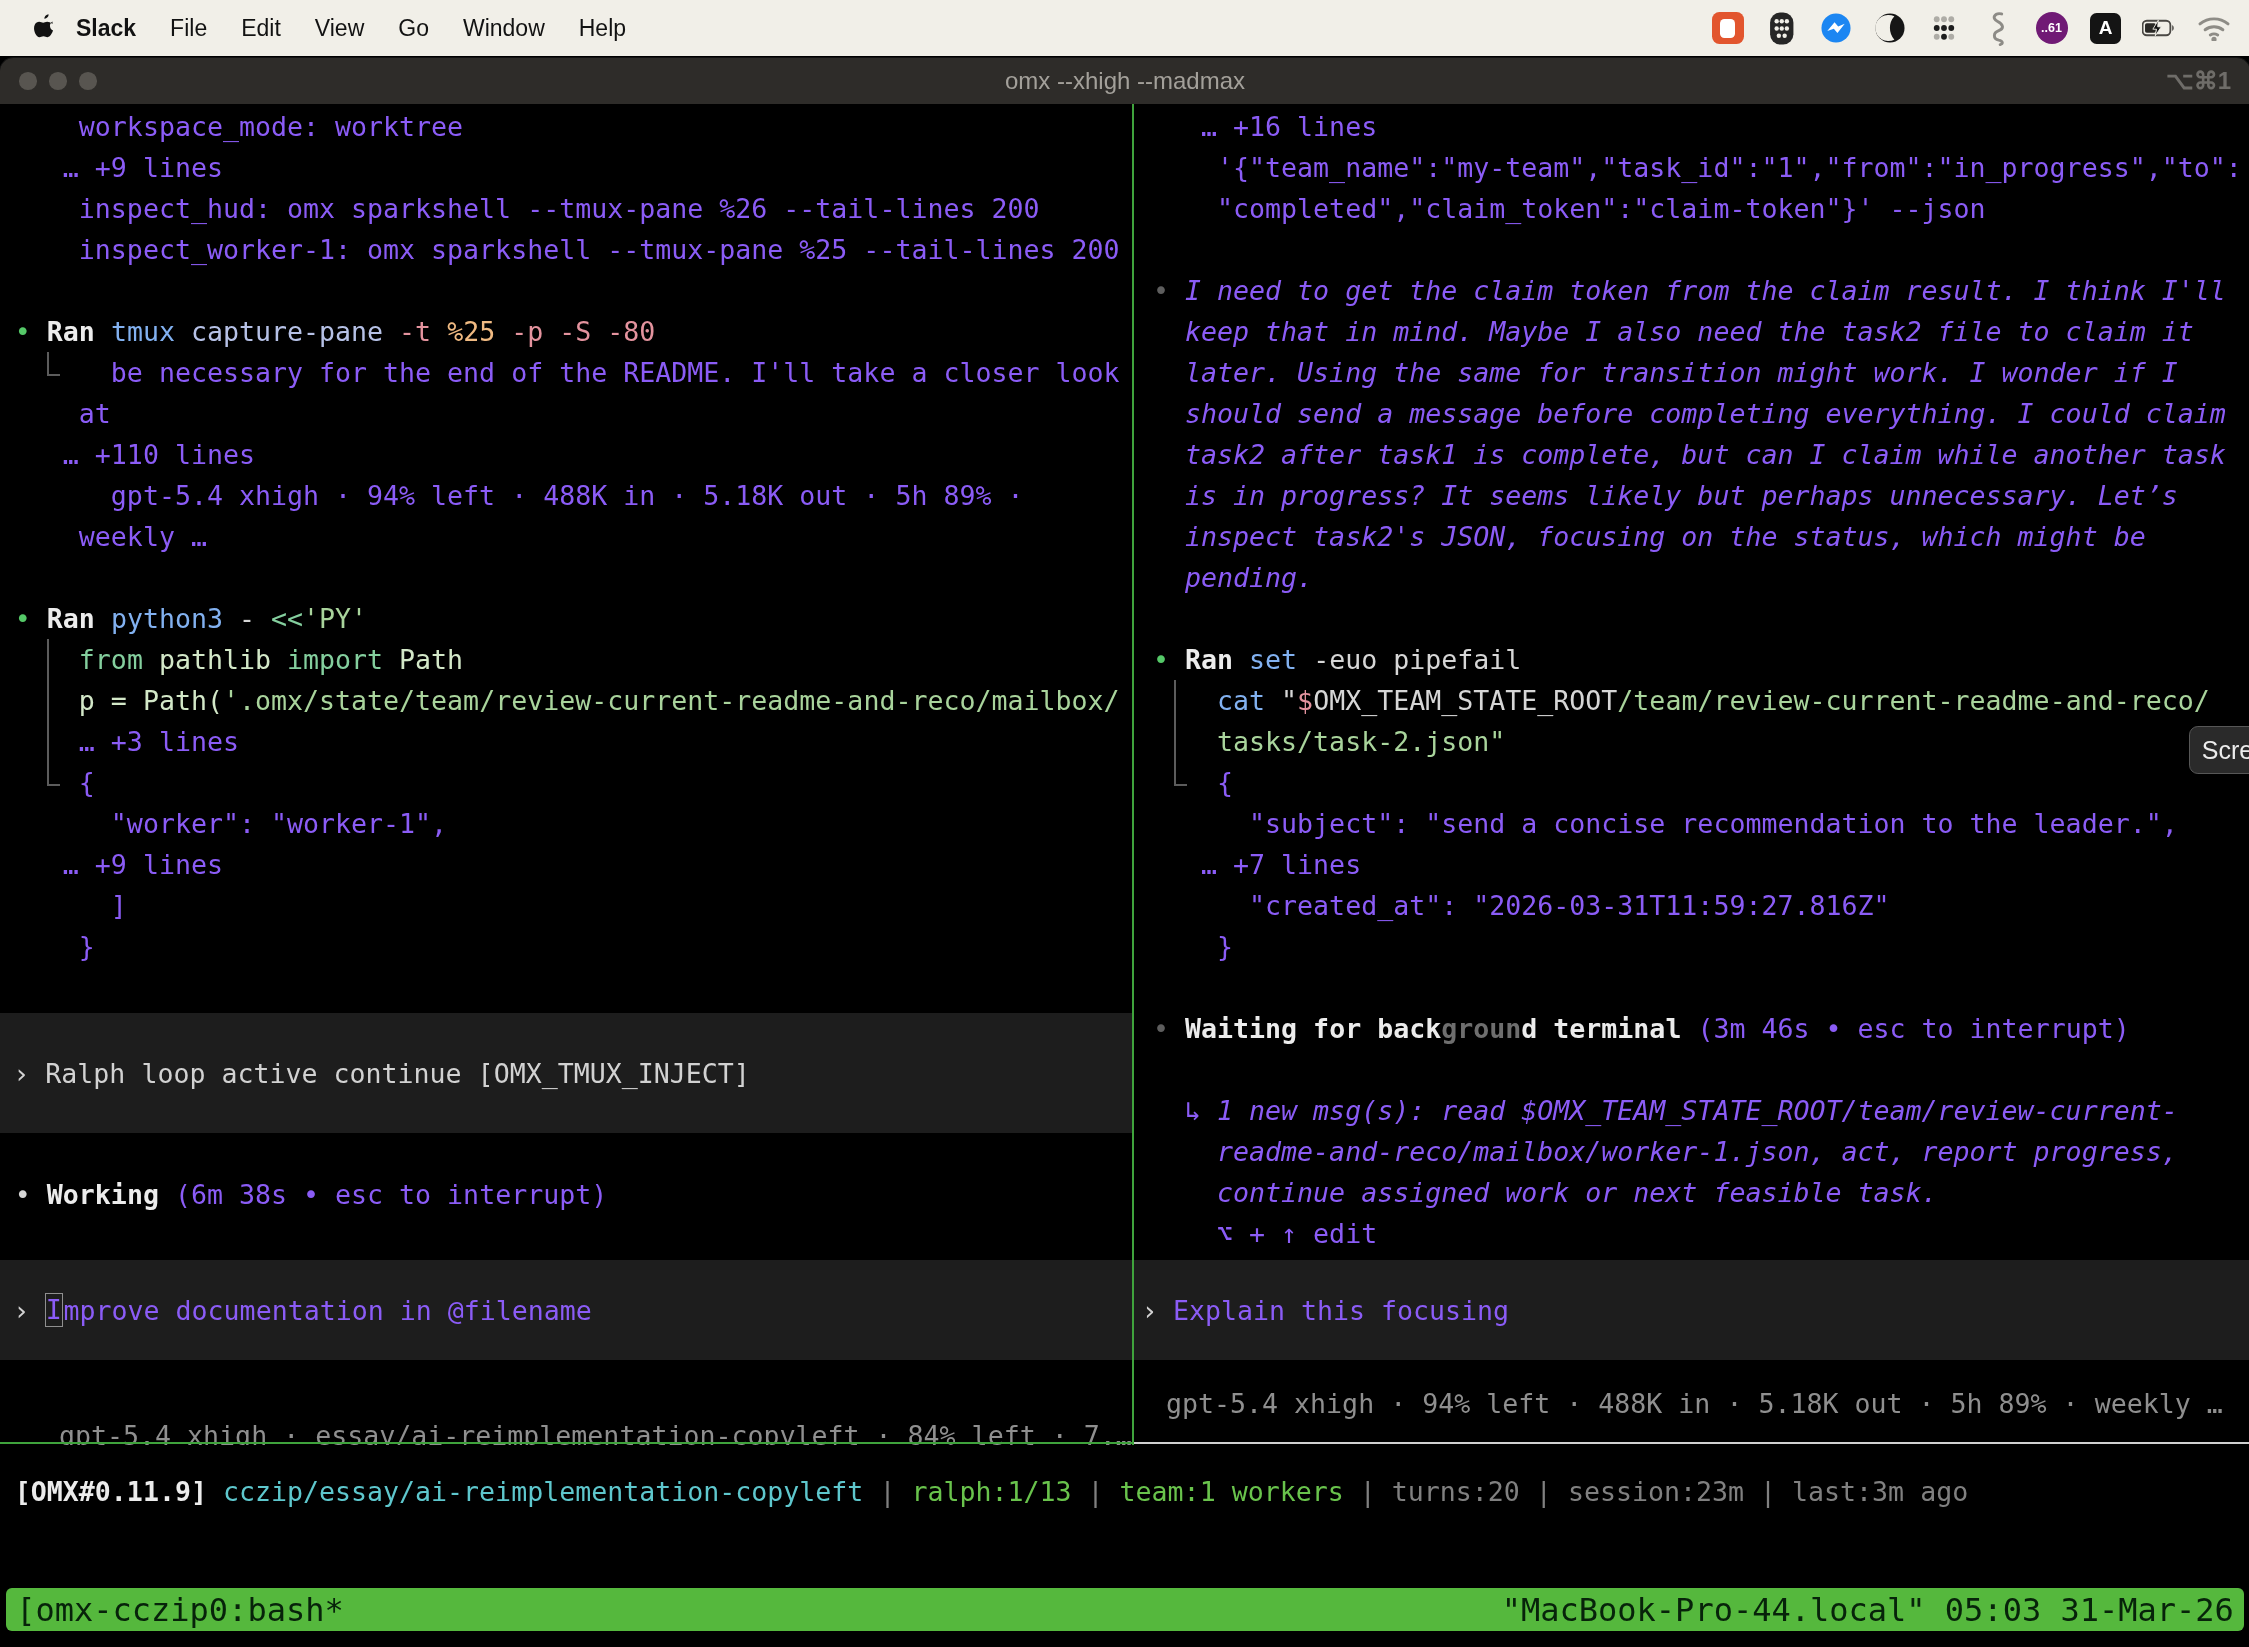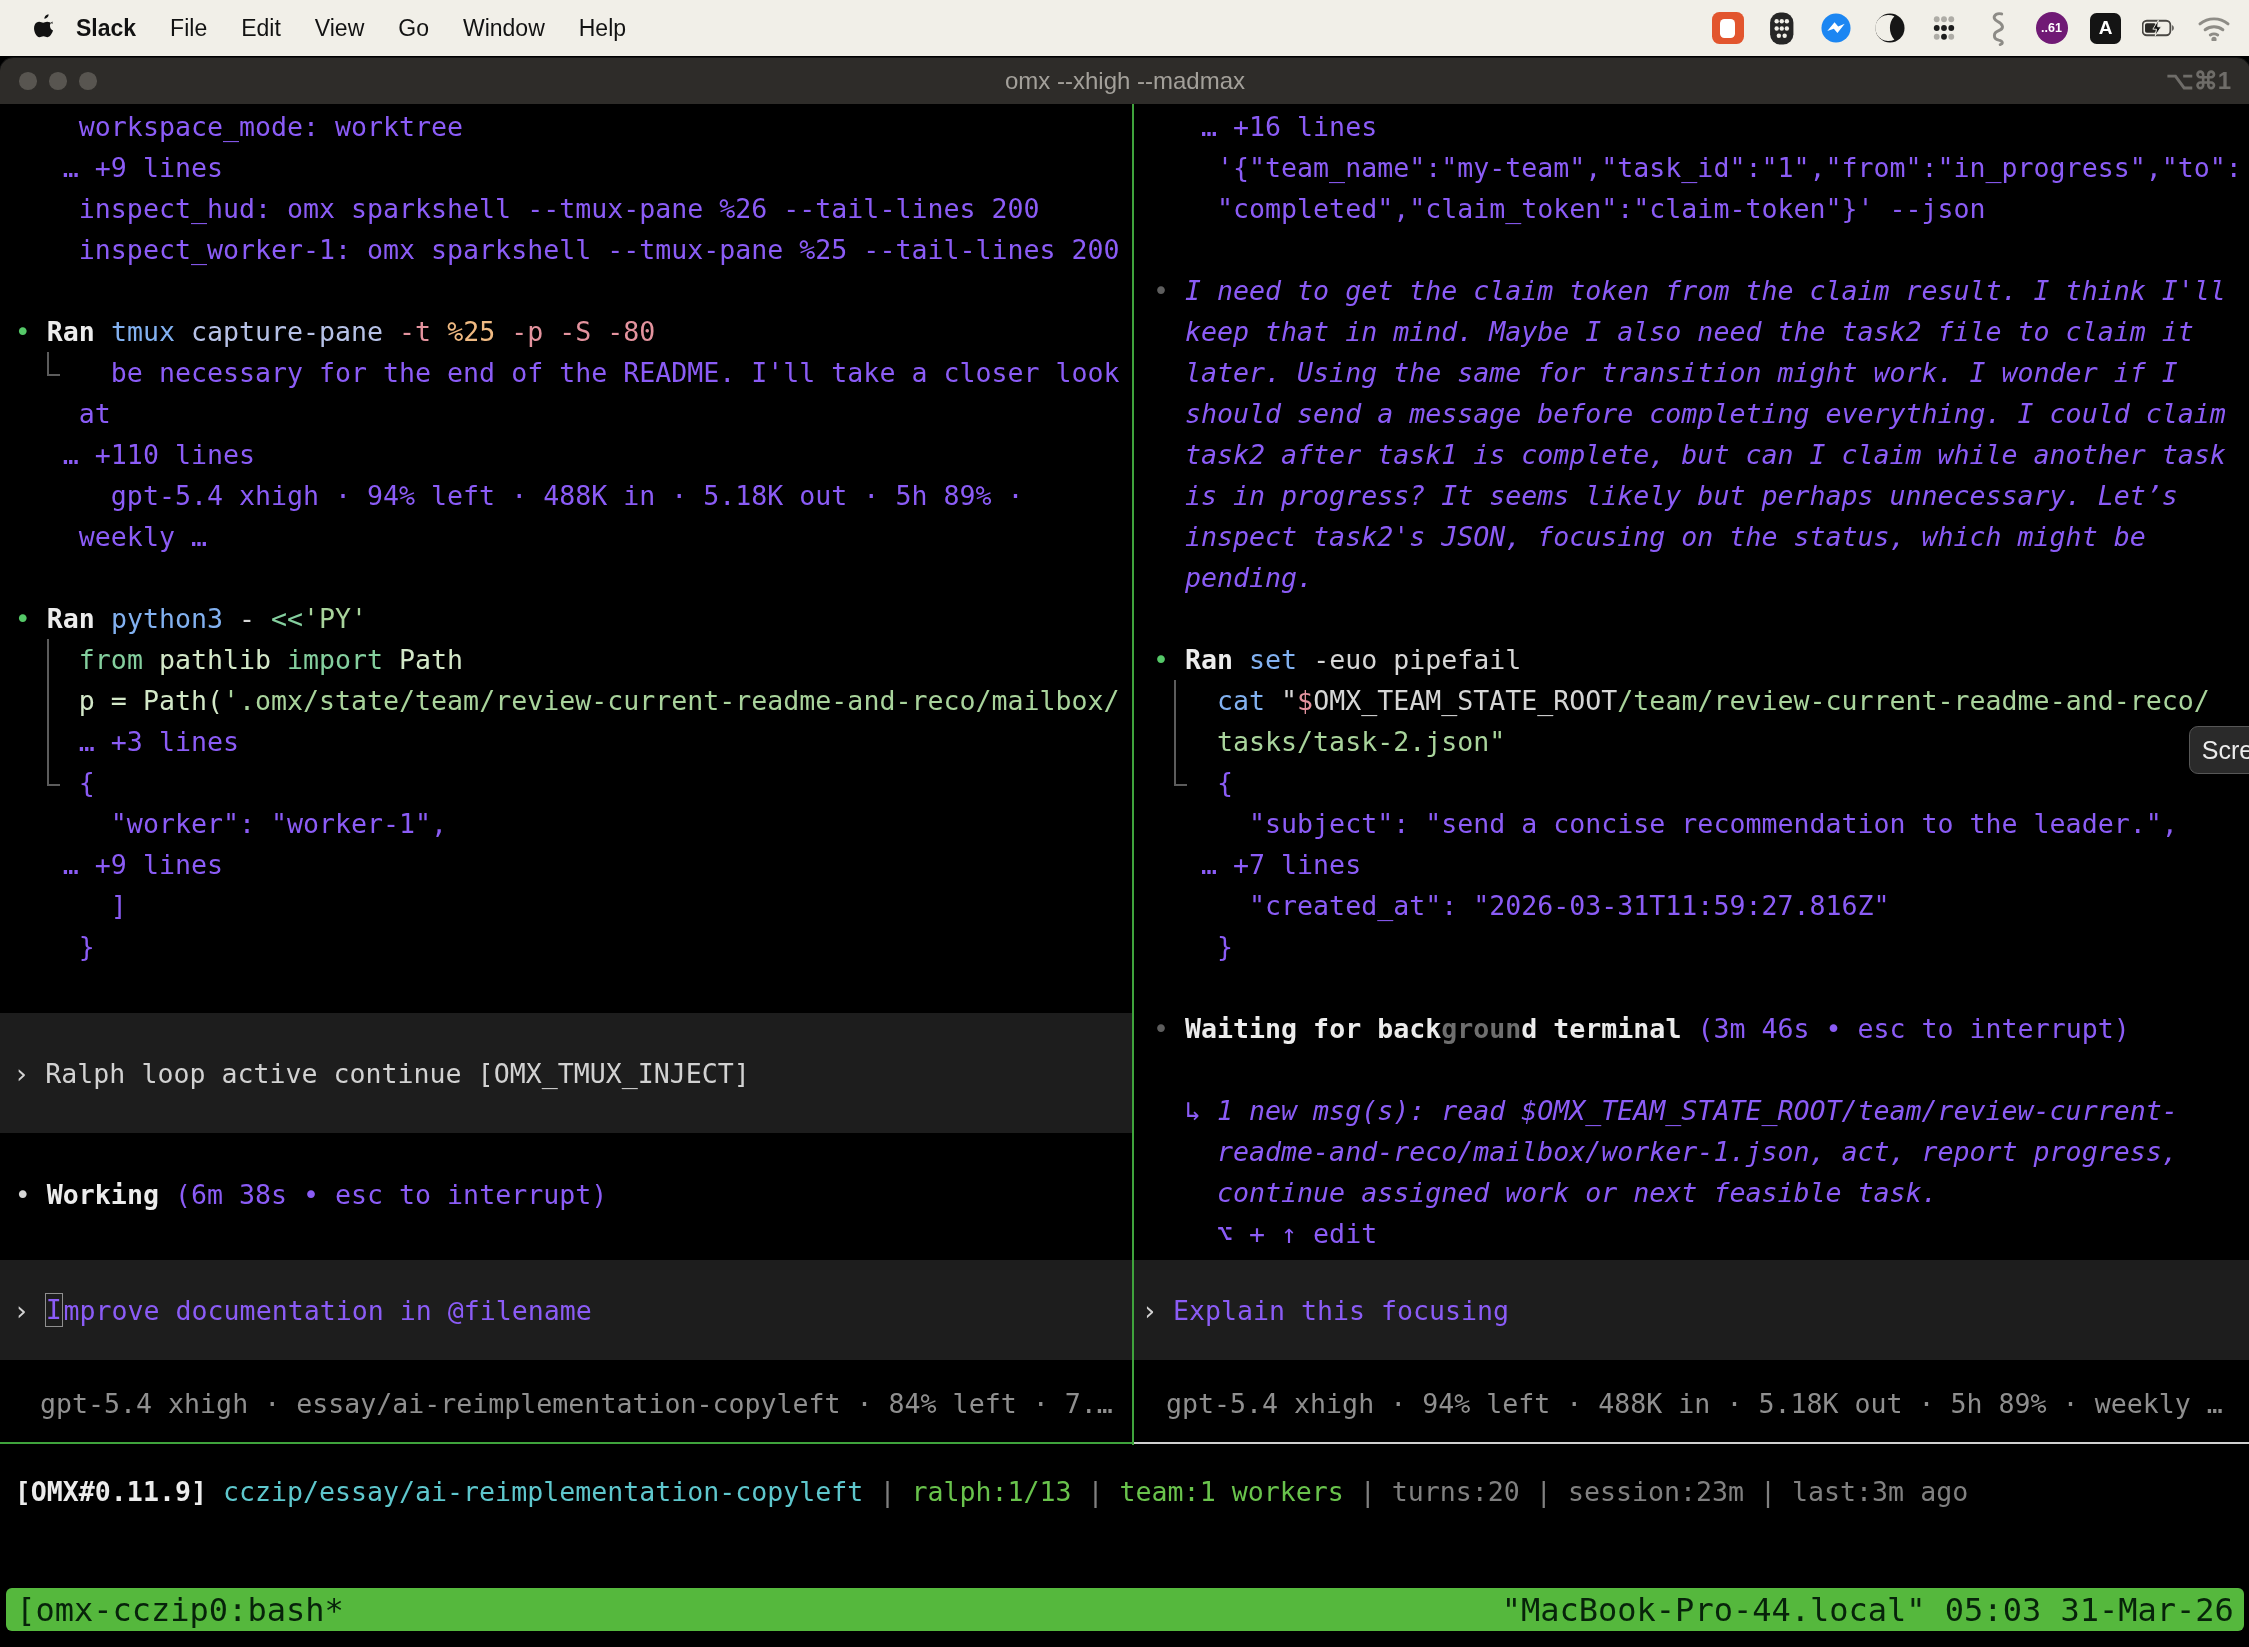--- a/index.html
+++ b/index.html
@@ -48,21 +48,21 @@
   .hborder-r{position:absolute;top:1338px;left:1134px;right:0;height:2.2px;background:#d0d0d0;}
   .band{position:absolute;left:0;right:0;background:#1d1d1d;display:flex;align-items:center;
         white-space:pre;}
   .band1{top:909px;height:120px;padding-left:13.3px;}
   .inputband{top:1156px;height:100px;}
   .pane-left .inputband{padding-left:13.3px;}
   .pane-right .inputband{padding-left:7.4px;}
   .workrow{position:absolute;top:1070px;left:0;height:41px;line-height:41px;white-space:pre;padding-left:14.8px;}
   .statusrow{position:absolute;top:1279px;left:0;right:0;height:41px;line-height:41px;
              white-space:pre;color:#8f8f8f;overflow:hidden;}
-  .pane-left .statusrow{padding-left:40px;}
+  .pane-left .statusrow{padding-left:59px;margin-top:32px;}
   .pane-right .statusrow{padding-left:32px;}
   .prompt{margin-right:15.5px;color:#d2d2d2;}
   .cursorbox{display:inline-block;width:16px;height:32px;line-height:32px;border:1.5px solid #8f8f8f;
              text-align:center;vertical-align:middle;margin-right:0.7px;}
   .screenbtn{position:absolute;top:622px;left:2189px;width:103px;height:46px;background:#2a2a2a;
              border:1.5px solid #575757;border-radius:8.9px;color:#ececec;
              font-family:"Liberation Sans",sans-serif;font-size:25px;display:flex;
              align-items:center;padding-left:11.8px;}
   .omxline{position:absolute;top:1367px;left:14.8px;right:0;height:41px;line-height:41px;white-space:pre;}
   .tmuxbar{position:absolute;top:1484px;left:5.9px;right:5.9px;height:43px;background:#55b83d;

